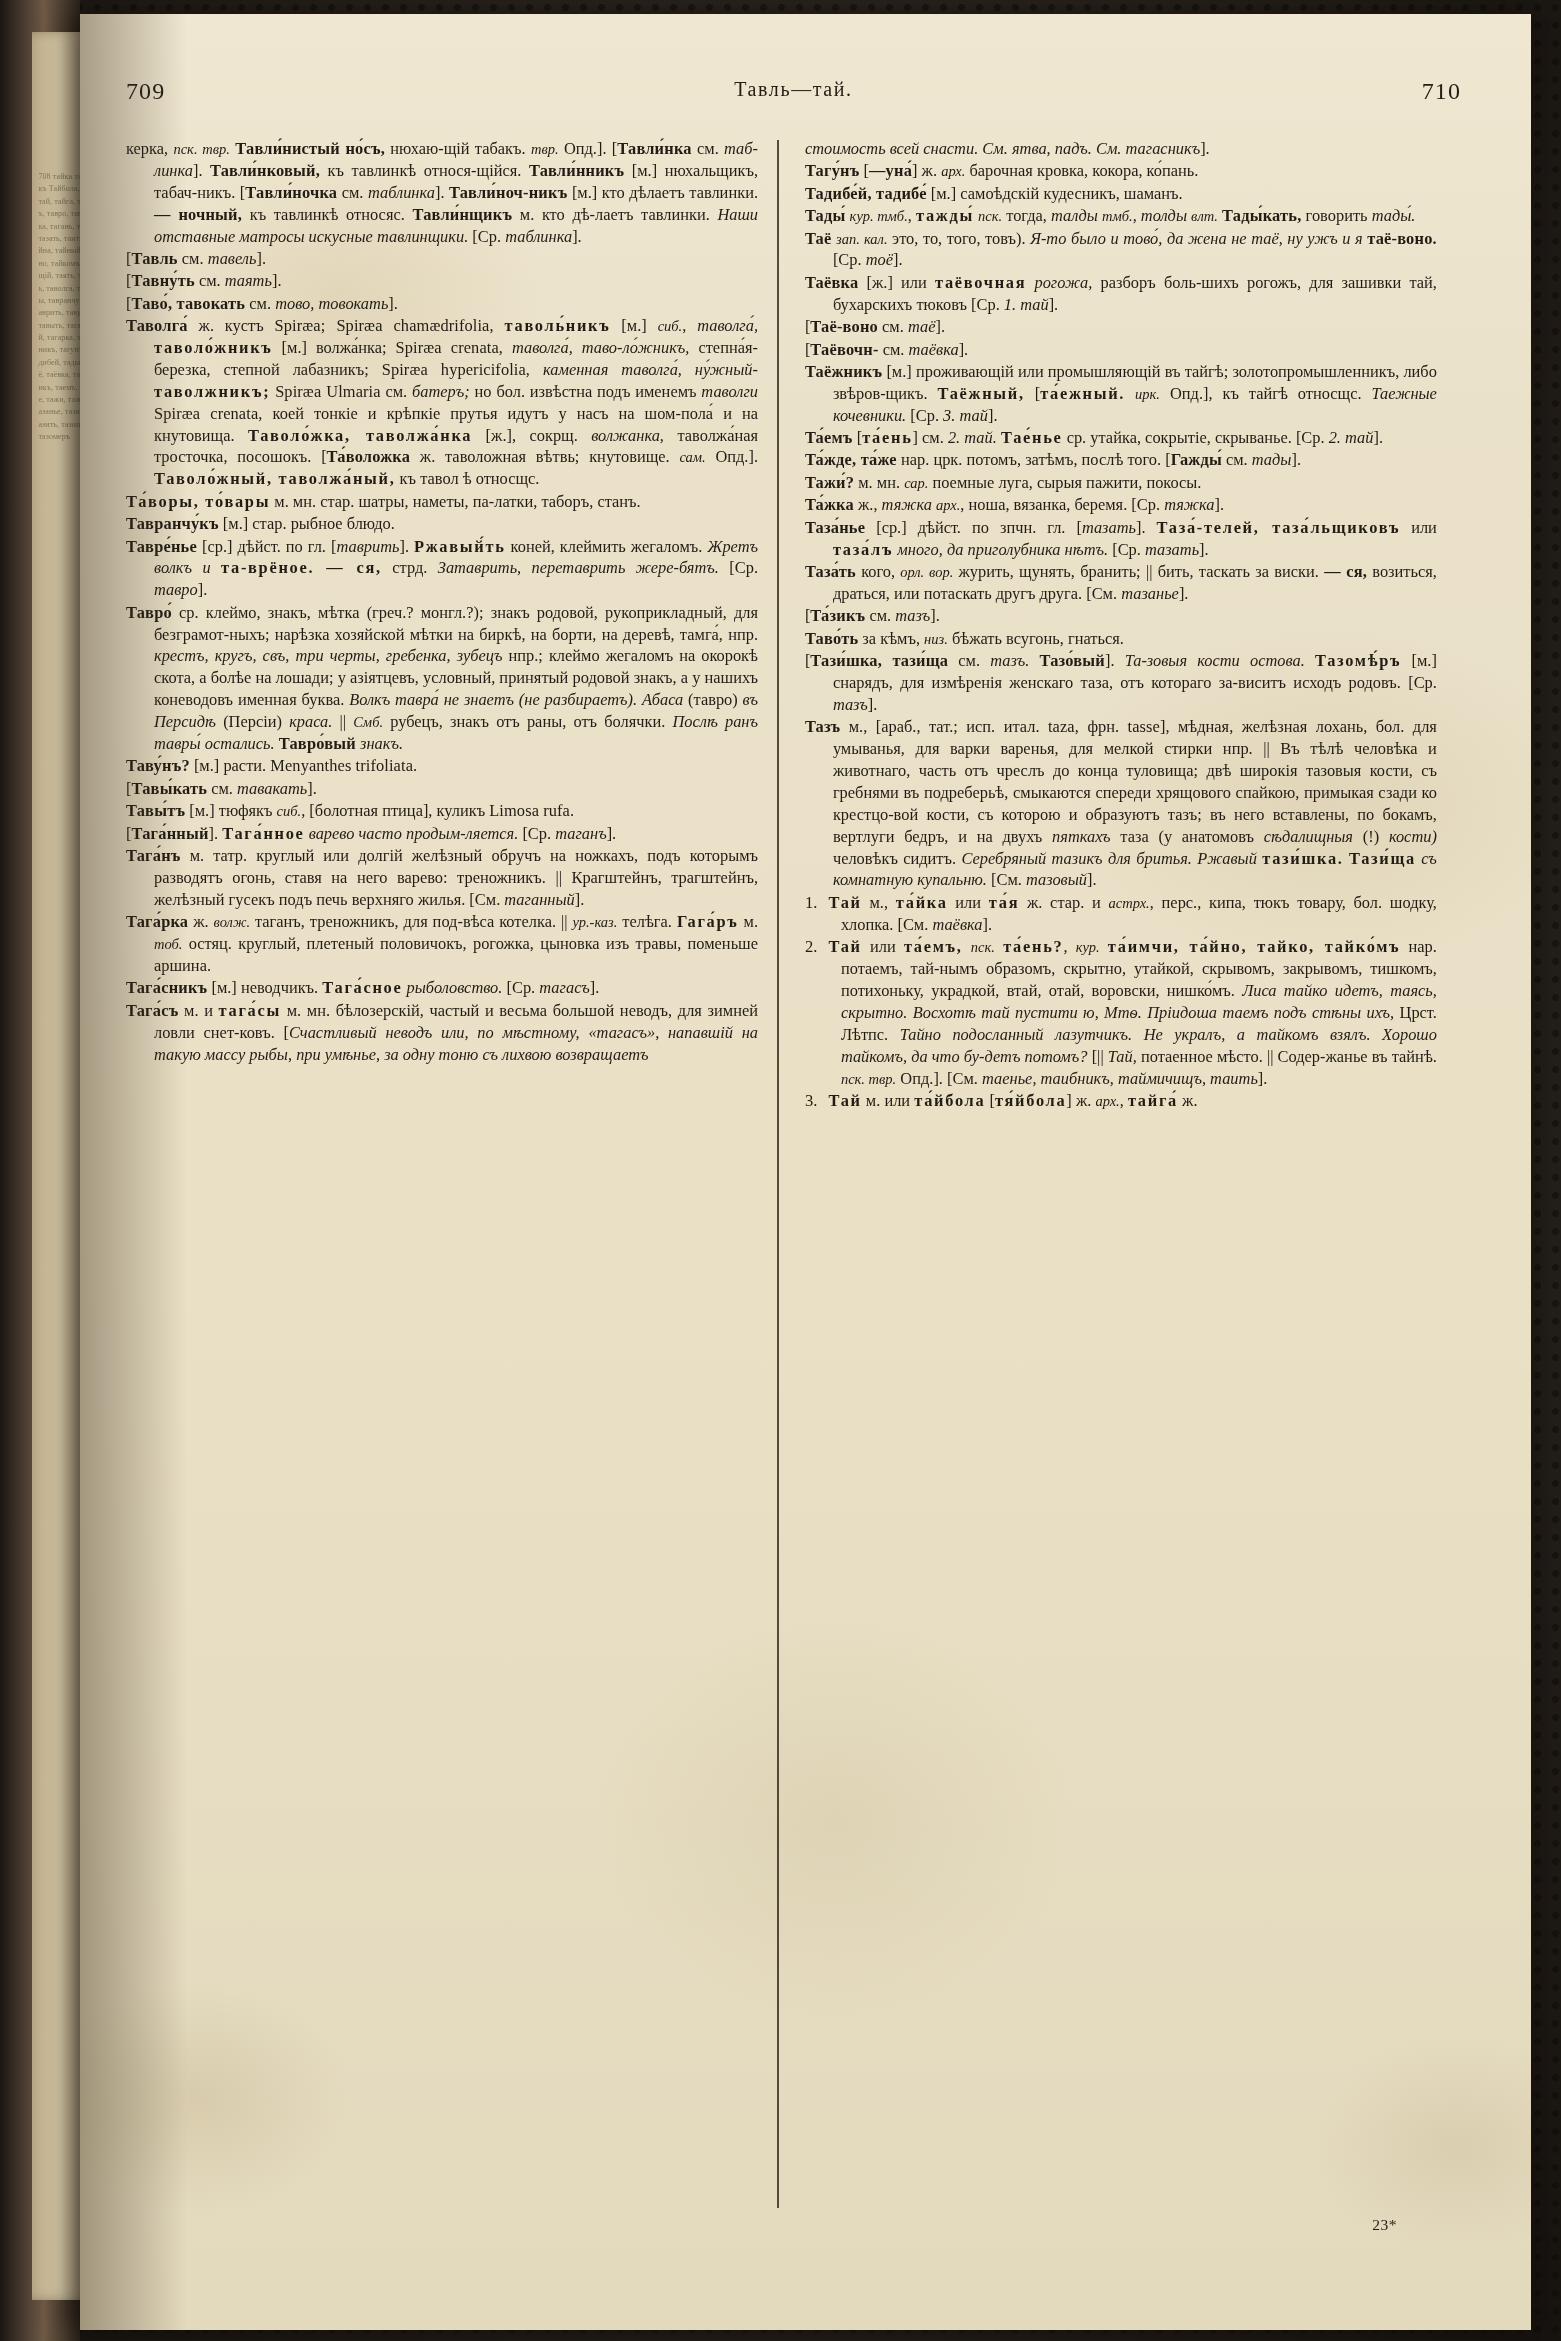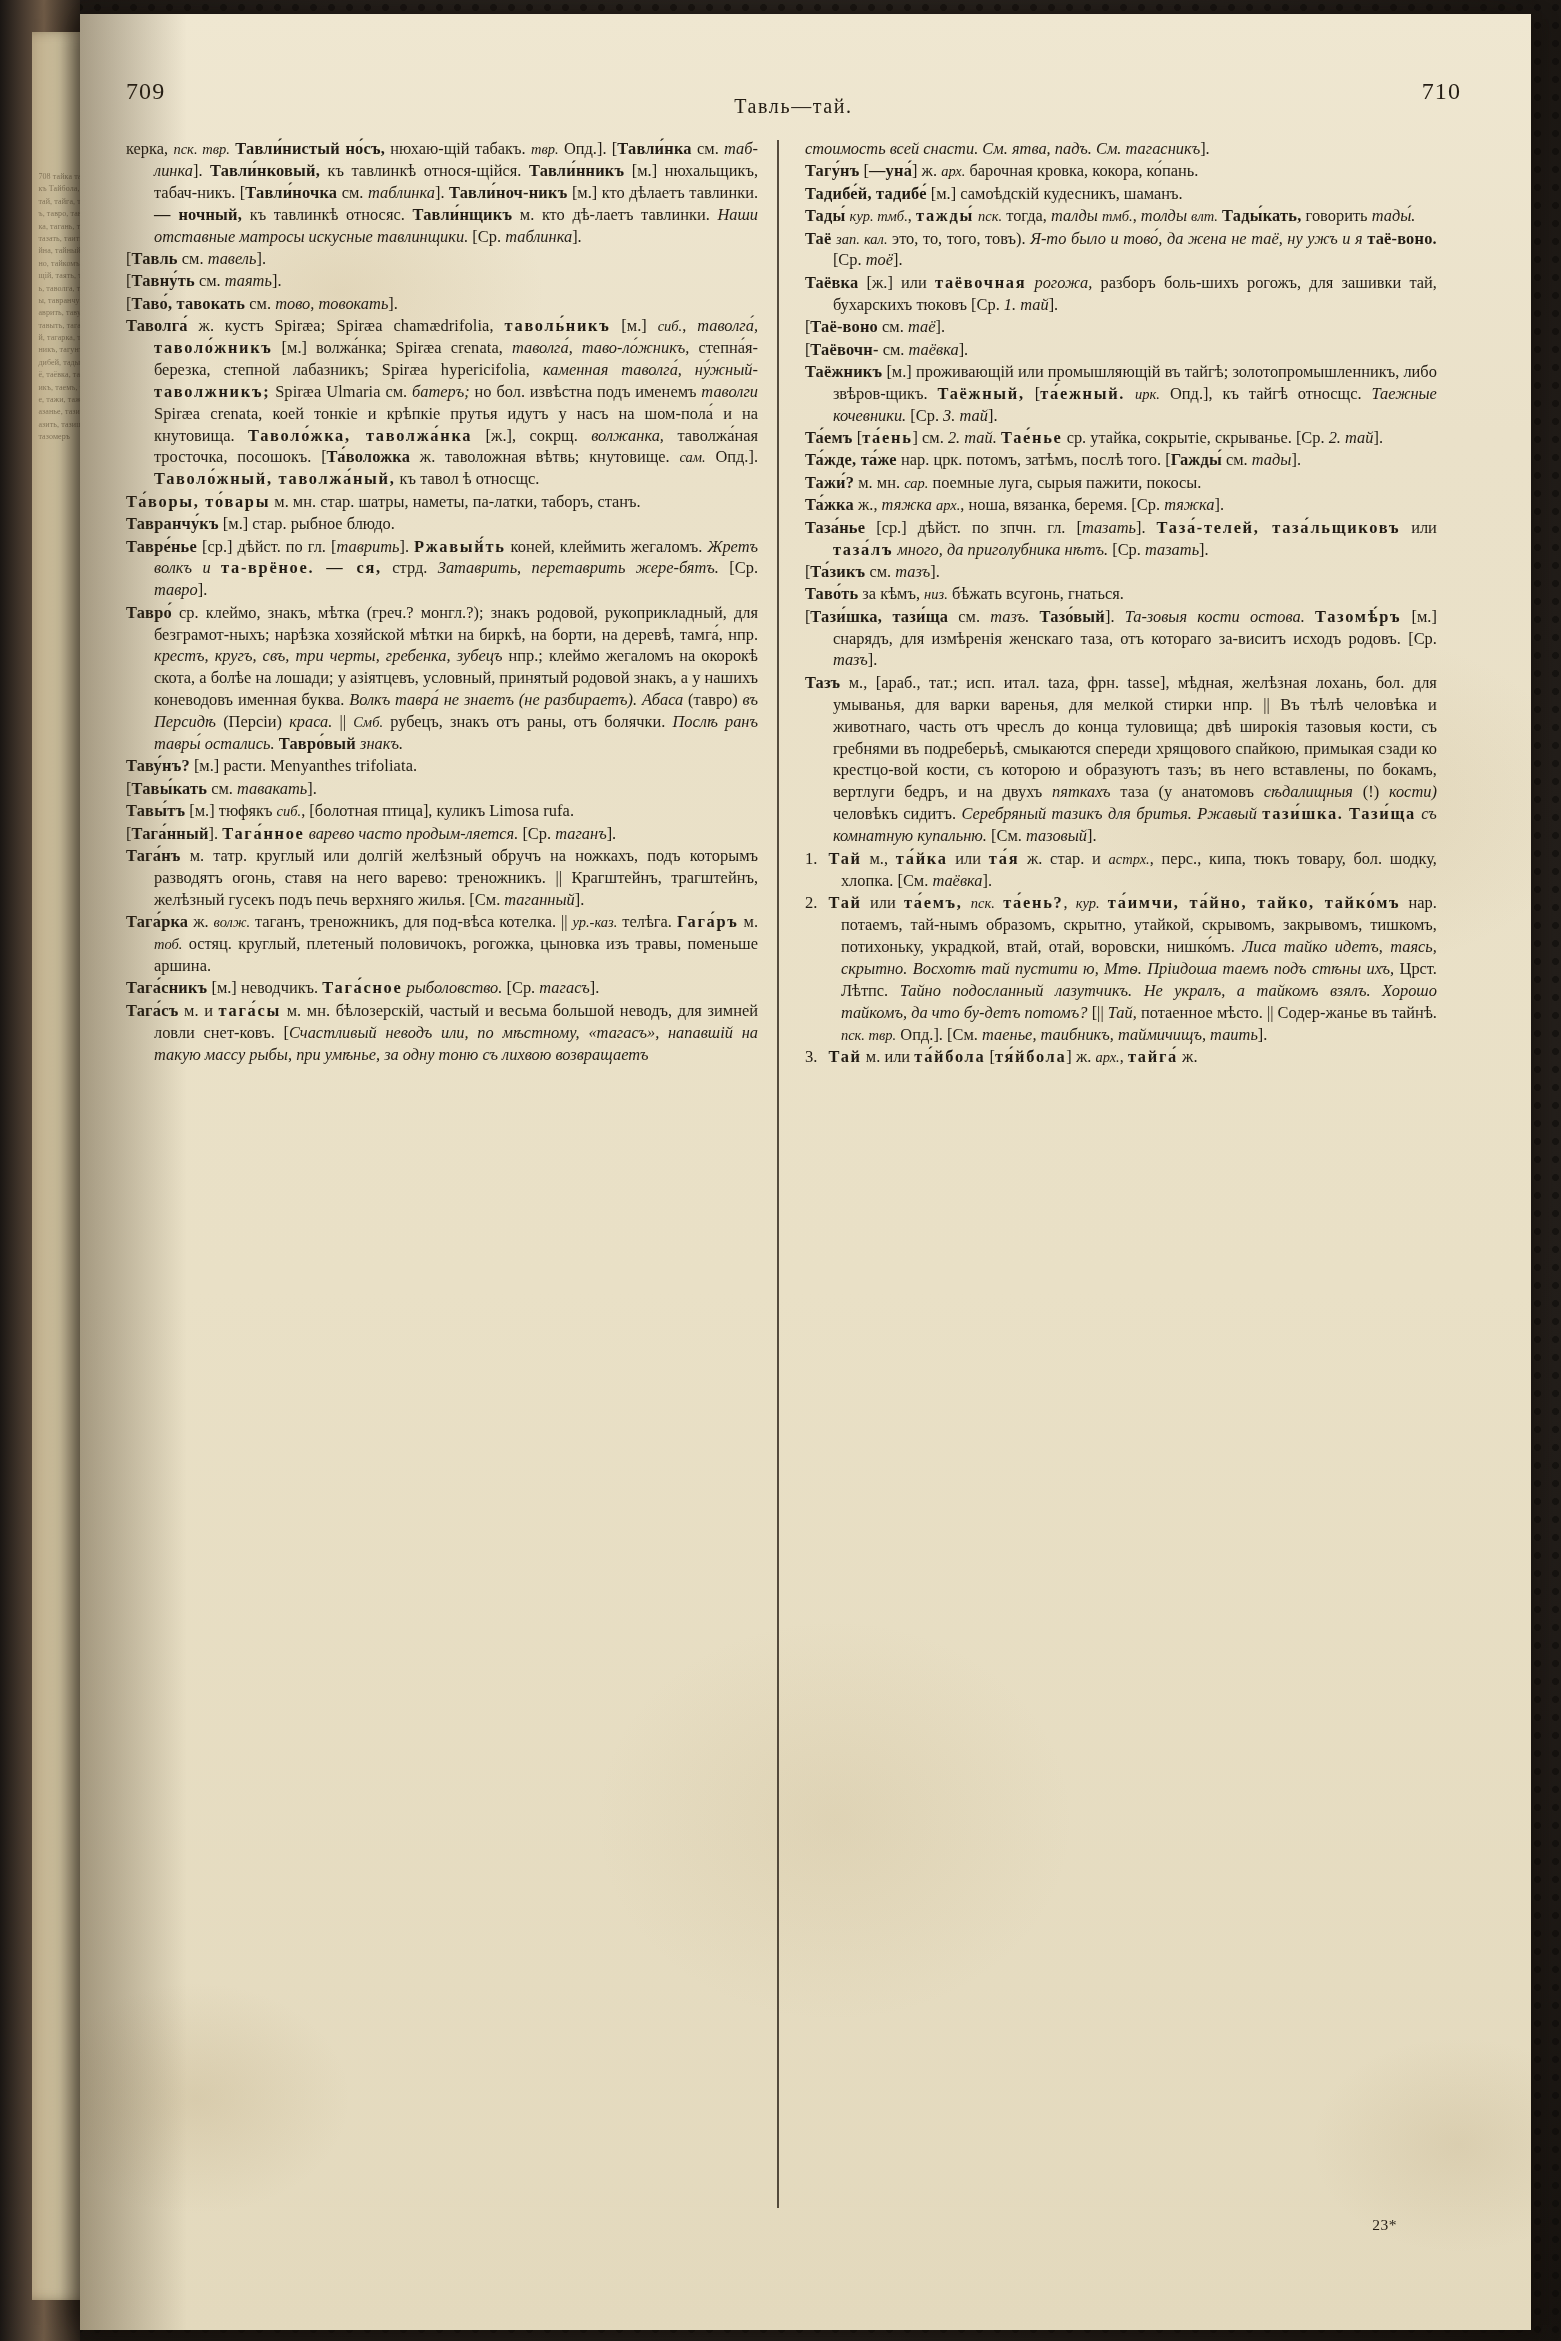--- a/index.html
+++ b/index.html
@@ -117,21 +117,20 @@
     letter-spacing: 1.1px;
     color: #241d14;
   }
   .head-title {
     position: absolute;
     left: 0; right: 0;
     text-align: center;
     font-size: 20px;
     letter-spacing: 1.6px;
     color: #241d14;
-    margin-top: 17px;
   }
 
   
   .cols {
     display: flex;
     gap: 0;
     margin-top: 18px;
     height: 2070px;
   }
   .col {
@@ -244,20 +243,21 @@
           <p class="entry"><b>Таё</b> <span class="abbr">зап. кал.</span> это, то, того, товъ). <i>Я-то было и тово́, да жена не таё, ну ужъ и я</i> <b>таё-воно.</b> [Ср. <i>тоё</i>].</p>
           <p class="entry"><b>Таёвка</b> [ж.] или <span class="hw-sp">таёвочная</span> <i>рогожа,</i> разборъ боль-шихъ рогожъ, для зашивки тай, бухарскихъ тюковъ [Ср. <i>1. тай</i>].</p>
           <p class="entry">[<b>Таё-воно</b> см. <i>таё</i>].</p>
           <p class="entry">[<b>Таёвочн-</b> см. <i>таёвка</i>].</p>
           <p class="entry"><b>Таёжникъ</b> [м.] проживающій или промышляющій въ тайгѣ; золотопромышленникъ, либо звѣров-щикъ. <span class="hw-sp">Таёжный,</span> [<span class="hw-sp">та́ежный.</span> <span class="abbr">ирк.</span> Опд.], къ тайгѣ относщс. <i>Таежные кочевники.</i> [Ср. <i>3. тай</i>].</p>
           <p class="entry"><b>Та́емъ</b> [<span class="hw-sp">та́ень</span>] см. <i>2. тай.</i> <span class="hw-sp">Тае́нье</span> ср. утайка, сокрытіе, скрыванье. [Ср. <i>2. тай</i>].</p>
           <p class="entry"><b>Та́жде, та́же</b> нар. црк. потомъ, затѣмъ, послѣ того. [<b>Гажды́</b> см. <i>тады</i>].</p>
           <p class="entry"><b>Тажи́?</b> м. мн. <span class="abbr">сар.</span> поемные луга, сырыя пажити, покосы.</p>
           <p class="entry"><b>Та́жка</b> ж., <i>тяжка</i> <span class="abbr">арх.</span>, ноша, вязанка, беремя. [Ср. <i>тяжка</i>].</p>
           <p class="entry"><b>Таза́нье</b> [ср.] дѣйст. по зпчн. гл. [<i>тазать</i>]. <span class="hw-sp">Таза́-телей, таза́льщиковъ</span> или <span class="hw-sp">таза́лъ</span> <i>много, да приголубника нѣтъ.</i> [Ср. <i>тазать</i>].</p>
+          <p class="entry"><b>Таза́ть</b> кого, <span class="abbr">орл. вор.</span> журить, щунять, бранить; || бить, таскать за виски. <b>— ся,</b> возиться, драться, или потаскать другъ друга. [См. <i>тазанье</i>].</p>
           <p class="entry">[<b>Та́зикъ</b> см. <i>тазъ</i>].</p>
           <p class="entry"><b>Таво́ть</b> за кѣмъ, <span class="abbr">низ.</span> бѣжать всугонь, гнаться.</p>
           <p class="entry">[<b>Тази́шка, тази́ща</b> см. <i>тазъ.</i> <b>Тазо́вый</b>]. <i>Та-зовыя кости остова.</i> <span class="hw-sp">Тазомѣ́ръ</span> [м.] снарядъ, для измѣренія женскаго таза, отъ котораго за-виситъ исходъ родовъ. [Ср. <i>тазъ</i>].</p>
           <p class="entry"><b>Тазъ</b> м., [араб., тат.; исп. итал. <span class="lat">taza,</span> фрн. <span class="lat">tasse</span>], мѣдная, желѣзная лохань, бол. для умыванья, для варки варенья, для мелкой стирки нпр. || Въ тѣлѣ человѣка и животнаго, часть отъ чреслъ до конца туловища; двѣ широкія тазовыя кости, съ гребнями въ подреберьѣ, смыкаются спереди хрящового спайкою, примыкая сзади ко крестцо-вой кости, съ которою и образуютъ тазъ; въ него вставлены, по бокамъ, вертлуги бедръ, и на двухъ <i>пяткахъ</i> таза (у анатомовъ <i>сѣдалищныя</i> (!) <i>кости)</i> человѣкъ сидитъ. <i>Серебряный тазикъ для бритья. Ржавый</i> <span class="hw-sp">тази́шка.</span> <span class="hw-sp">Тази́ща</span> <i>съ комнатную купальню.</i> [См. <i>тазовый</i>].</p>
           <p class="entry num"><span class="enum">1.</span><span class="hw-sp">Тай</span> м., <span class="hw-sp">та́йка</span> или <span class="hw-sp">та́я</span> ж. стар. и <span class="abbr">астрх.</span>, перс., кипа, тюкъ товару, бол. шодку, хлопка. [См. <i>таёвка</i>].</p>
           <p class="entry num"><span class="enum">2.</span><span class="hw-sp">Тай</span> или <span class="hw-sp">та́емъ,</span> <span class="abbr">пск.</span> <span class="hw-sp">та́ень?</span>, <span class="abbr">кур.</span> <span class="hw-sp">та́имчи, та́йно, тайко, тайко́мъ</span> нар. потаемъ, тай-нымъ образомъ, скрытно, утайкой, скрывомъ, закрывомъ, тишкомъ, потихоньку, украдкой, втай, отай, воровски, нишко́мъ. <i>Лиса тайко идетъ, таясь, скрытно. Восхотѣ тай пустити ю, Мтѳ. Пріидоша таемъ подъ стѣны ихъ,</i> Црст. Лѣтпс. <i>Тайно подосланный лазутчикъ. Не укралъ, а тайкомъ взялъ. Хорошо тайкомъ, да что бу-детъ потомъ?</i> [|| <i>Тай,</i> потаенное мѣсто. || Содер-жанье въ тайнѣ. <span class="abbr">пск. твр.</span> Опд.]. [См. <i>таенье, таибникъ, таймичищъ, таить</i>].</p>
           <p class="entry num"><span class="enum">3.</span><span class="hw-sp">Тай</span> м. или <span class="hw-sp">та́йбола</span> [<span class="hw-sp">тя́йбола</span>] ж. <span class="abbr">арх.</span>, <span class="hw-sp">тайга́</span> ж.</p>
         </div>
     </div>
 

